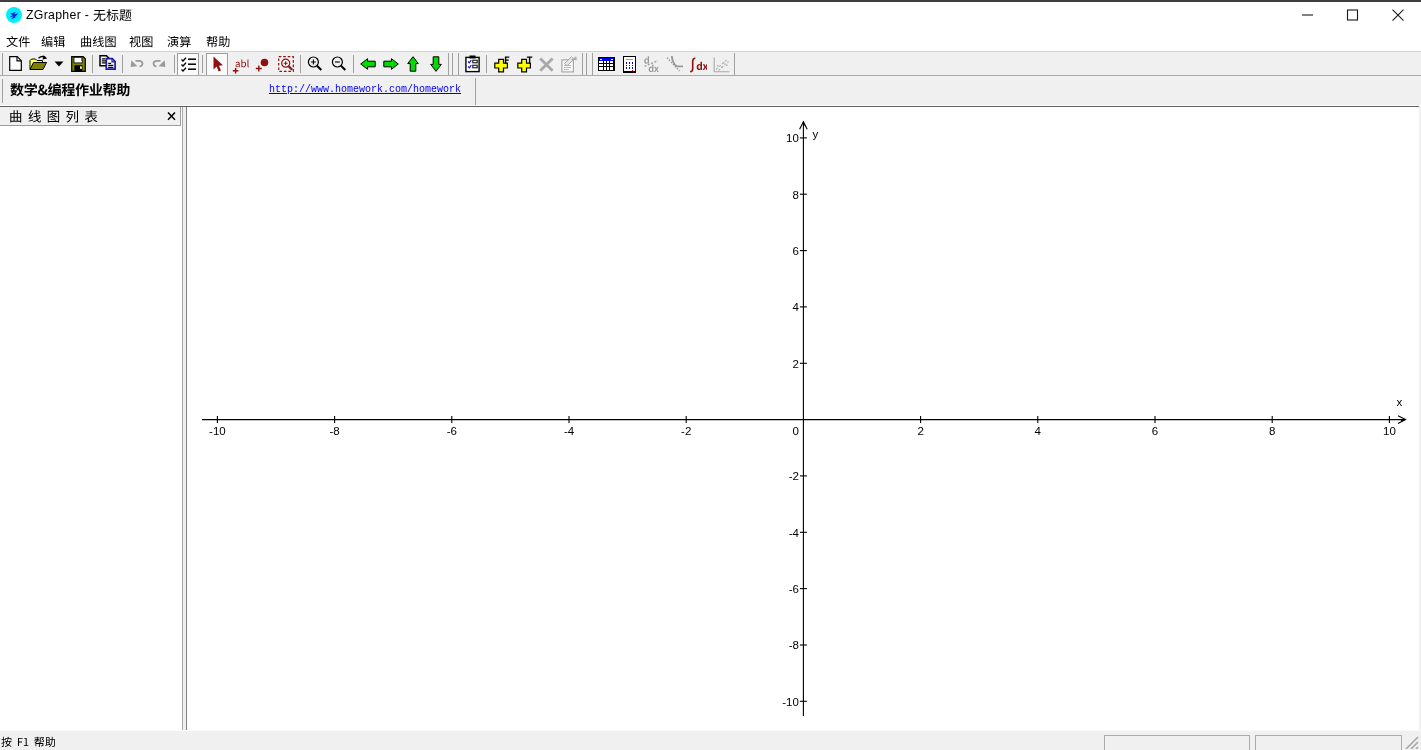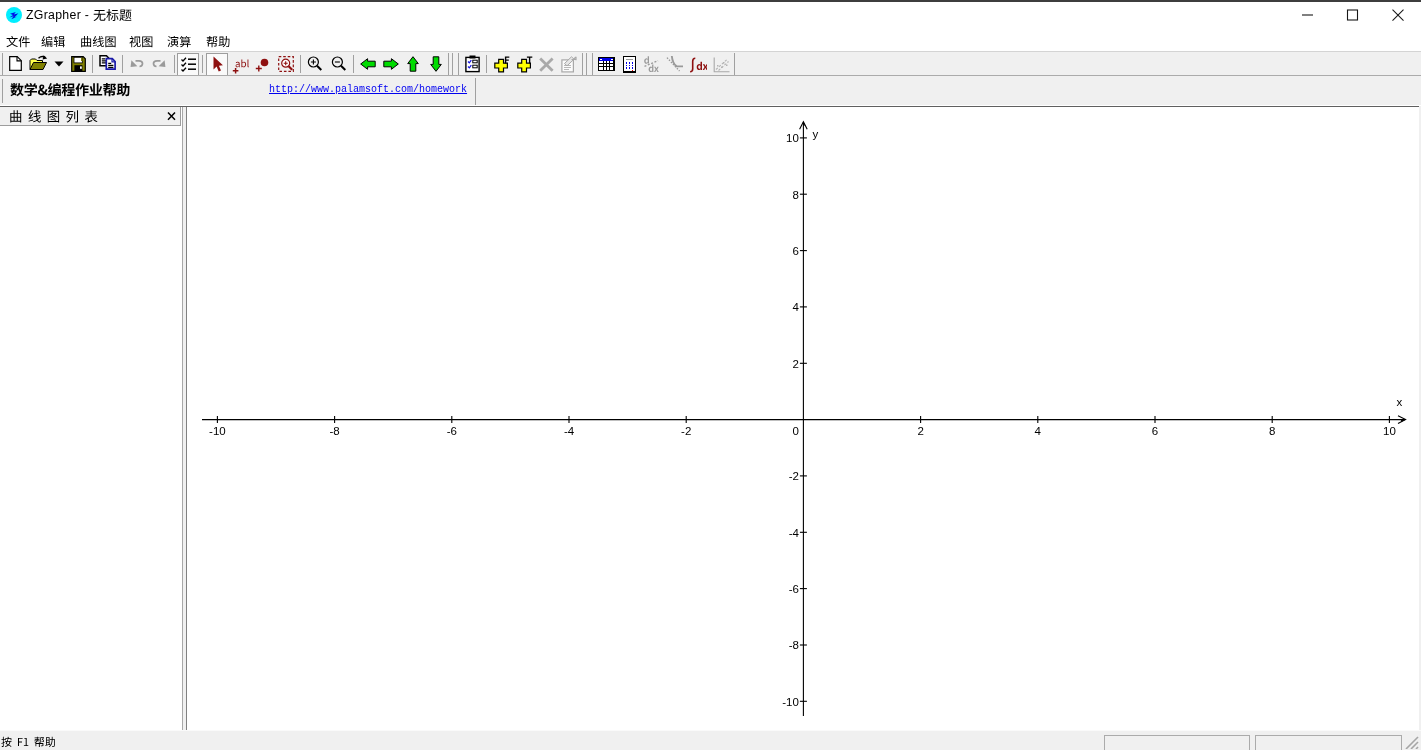--- a/index.html
+++ b/index.html
@@ -305,21 +305,21 @@
   </div>
 <div style="position:absolute;left:0;top:74.8px;width:1421px;height:1.2px;background:#ababab"></div>
 <div style="position:absolute;left:0;top:76px;width:1421px;height:29.2px;background:#f0f0f0">
     <div style="position:absolute;left:1.5px;top:2.5px;width:1px;height:24px;background:#a0a0a0"></div>
   </div>
 <div style="position:absolute;left:10.1px;top:80.8px;width:120px;height:17px">
     <svg width="120.4" height="17.1" viewBox="0 0 120.4 17.1" style="position:absolute">
       <path fill="#000" d="M0.8 9.3H6.2V10.7H0.8ZM0.6 4.6H7.5V5.9H0.6ZM5.9 2.3 7.4 2.8Q7 3.3 6.7 3.8Q6.4 4.2 6.1 4.5L5 4.1Q5.2 3.8 5.3 3.5Q5.5 3.2 5.7 2.9Q5.8 2.5 5.9 2.3ZM3.3 2.1H4.8V8.4H3.3ZM0.9 2.8 2.1 2.3Q2.4 2.7 2.7 3.2Q2.9 3.7 3 4.1L1.7 4.6Q1.7 4.3 1.4 3.8Q1.2 3.3 0.9 2.8ZM3.3 5.1 4.4 5.8Q4.1 6.3 3.5 6.9Q3 7.5 2.4 8Q1.8 8.4 1.2 8.8Q1 8.5 0.8 8.1Q0.5 7.8 0.3 7.5Q0.9 7.3 1.4 6.9Q2 6.5 2.5 6.1Q3 5.6 3.3 5.1ZM4.6 5.5Q4.8 5.6 5.1 5.8Q5.5 5.9 5.9 6.2Q6.3 6.4 6.6 6.6Q6.9 6.8 7.1 6.9L6.2 8.1Q6 7.9 5.7 7.6Q5.4 7.4 5 7.1Q4.7 6.8 4.4 6.6Q4 6.3 3.8 6.1ZM8.5 4.7H13.4V6.2H8.5ZM8.6 2.1 10.1 2.4Q9.9 3.8 9.6 5.1Q9.3 6.4 8.8 7.6Q8.3 8.7 7.7 9.6Q7.6 9.4 7.4 9.2Q7.2 9 6.9 8.8Q6.7 8.6 6.5 8.5Q7.1 7.8 7.5 6.8Q7.9 5.8 8.2 4.6Q8.4 3.4 8.6 2.1ZM11 5.6 12.6 5.8Q12.3 8.2 11.7 10Q11.1 11.8 10 13.1Q8.9 14.4 7.2 15.3Q7.1 15.1 6.9 14.9Q6.8 14.6 6.6 14.4Q6.4 14.1 6.3 14Q7.9 13.2 8.8 12.1Q9.8 11 10.3 9.4Q10.8 7.8 11 5.6ZM9.4 5.9Q9.7 7.7 10.2 9.2Q10.8 10.8 11.6 11.9Q12.5 13.1 13.7 13.8Q13.5 14 13.2 14.4Q12.8 14.8 12.7 15.1Q11.3 14.3 10.4 13Q9.5 11.6 8.9 9.9Q8.4 8.2 8 6.2ZM1.1 11.9 2.1 11Q2.9 11.3 3.7 11.7Q4.5 12.1 5.2 12.5Q6 12.9 6.5 13.3L5.5 14.4Q5 14 4.3 13.5Q3.5 13.1 2.7 12.7Q1.9 12.2 1.1 11.9ZM5.7 9.3H6L6.2 9.3L7.1 9.6Q6.7 11.2 5.8 12.3Q5 13.4 3.8 14.1Q2.6 14.8 1.1 15.2Q1 14.9 0.8 14.6Q0.6 14.2 0.4 14Q1.7 13.7 2.8 13.1Q3.8 12.5 4.6 11.6Q5.4 10.7 5.7 9.5ZM1.1 11.9Q1.4 11.5 1.8 10.9Q2.1 10.3 2.4 9.7Q2.7 9.1 3 8.5L4.4 8.8Q4.2 9.4 3.9 10Q3.6 10.7 3.2 11.2Q2.9 11.8 2.6 12.3Z M17 6.9H23.5V8.3H17ZM14.5 10H27V11.6H14.5ZM19.9 9.2H21.6V13.4Q21.6 14 21.4 14.4Q21.2 14.7 20.7 14.9Q20.2 15.1 19.5 15.1Q18.9 15.2 18 15.2Q17.9 14.8 17.7 14.4Q17.5 13.9 17.3 13.6Q17.7 13.6 18.2 13.6Q18.6 13.6 19 13.6Q19.4 13.6 19.5 13.6Q19.7 13.6 19.8 13.5Q19.9 13.5 19.9 13.3ZM22.9 6.9H23.4L23.7 6.8L24.8 7.6Q24.2 8.1 23.6 8.6Q22.9 9.1 22.2 9.5Q21.5 9.9 20.7 10.2Q20.6 9.9 20.3 9.6Q20.1 9.3 19.9 9.2Q20.5 8.9 21.1 8.6Q21.6 8.2 22.1 7.9Q22.6 7.5 22.9 7.2ZM14.7 4.3H26.9V7.4H25.2V5.8H16.3V7.4H14.7ZM24.3 2.2 26 2.7Q25.6 3.4 25.1 4.1Q24.5 4.7 24.1 5.2L22.8 4.7Q23.1 4.3 23.3 3.9Q23.6 3.5 23.9 3Q24.1 2.6 24.3 2.2ZM15.8 2.9 17.3 2.2Q17.7 2.6 18 3.2Q18.4 3.7 18.6 4.1L17 4.8Q16.9 4.4 16.5 3.8Q16.2 3.3 15.8 2.9ZM19.5 2.5 21 2Q21.3 2.4 21.6 3Q21.9 3.6 22.1 4L20.5 4.6Q20.4 4.2 20.1 3.6Q19.8 3 19.5 2.5Z M31.3 14.2Q30.2 14.2 29.5 13.8Q28.7 13.4 28.3 12.7Q27.9 12.1 27.9 11.3Q27.9 10.4 28.3 9.8Q28.6 9.2 29.2 8.8Q29.7 8.4 30.3 8Q30.9 7.7 31.5 7.3Q32 7 32.4 6.6Q32.7 6.2 32.7 5.7Q32.7 5.5 32.7 5.2Q32.6 5 32.4 4.9Q32.2 4.8 32 4.8Q31.5 4.8 31.2 5.2Q30.9 5.5 30.9 6.1Q30.9 6.7 31.3 7.4Q31.7 8.2 32.3 8.9Q32.9 9.6 33.7 10.3Q34.4 11 35.2 11.5Q35.9 11.9 36.5 12.1Q37.1 12.4 37.6 12.5L37.1 14.2Q36.3 14 35.5 13.7Q34.8 13.3 34 12.8Q33 12.1 32.2 11.3Q31.3 10.5 30.7 9.6Q30 8.7 29.6 7.8Q29.2 6.9 29.2 6.1Q29.2 5.3 29.6 4.8Q29.9 4.2 30.5 3.8Q31.1 3.4 31.9 3.4Q33 3.4 33.7 4.1Q34.3 4.7 34.3 5.7Q34.3 6.4 34 6.9Q33.7 7.4 33.2 7.9Q32.7 8.3 32.1 8.7Q31.5 9.1 31 9.4Q30.5 9.8 30.2 10.2Q29.9 10.6 29.9 11.1Q29.9 11.6 30.1 11.9Q30.3 12.2 30.7 12.4Q31.1 12.6 31.6 12.6Q32.1 12.6 32.7 12.3Q33.3 12 33.8 11.5Q34.4 10.9 34.9 10.1Q35.3 9.2 35.6 8.2H37.5Q37.1 9.4 36.6 10.4Q36 11.5 35.2 12.4Q34.5 13.2 33.5 13.7Q32.5 14.2 31.3 14.2Z M38.5 11.6Q38.5 11.5 38.4 11.2Q38.3 11 38.2 10.7Q38.1 10.4 38.1 10.2Q38.3 10.2 38.6 10Q38.8 9.7 39.1 9.3Q39.2 9.1 39.5 8.7Q39.8 8.2 40.2 7.6Q40.6 7 40.9 6.3Q41.3 5.6 41.6 4.9L42.9 5.7Q42.4 6.6 41.9 7.5Q41.3 8.5 40.7 9.3Q40.1 10.2 39.5 10.8V10.9Q39.5 10.9 39.4 11Q39.2 11 39 11.2Q38.8 11.3 38.7 11.4Q38.5 11.5 38.5 11.6ZM38.5 11.6 38.4 10.3 39.1 9.9 42.3 9.2Q42.3 9.5 42.3 9.9Q42.3 10.3 42.4 10.5Q41.3 10.8 40.6 11Q39.9 11.2 39.5 11.3Q39.1 11.4 38.9 11.5Q38.7 11.6 38.5 11.6ZM38.4 8.2Q38.4 8.1 38.3 7.8Q38.2 7.5 38.1 7.2Q38 7 37.9 6.8Q38.1 6.7 38.3 6.5Q38.5 6.3 38.7 5.9Q38.8 5.8 39 5.4Q39.2 5 39.4 4.4Q39.6 3.9 39.8 3.3Q40.1 2.7 40.2 2L41.8 2.6Q41.5 3.4 41.1 4.3Q40.6 5.2 40.2 6Q39.7 6.8 39.3 7.4V7.4Q39.3 7.4 39.1 7.5Q39 7.6 38.9 7.7Q38.7 7.8 38.6 8Q38.4 8.1 38.4 8.2ZM38.4 8.2 38.4 7 39.1 6.6 41.4 6.4Q41.3 6.7 41.2 7.1Q41.2 7.5 41.2 7.8Q40.4 7.8 39.9 7.9Q39.4 8 39.2 8Q38.9 8.1 38.7 8.1Q38.5 8.2 38.4 8.2ZM38 13Q38.8 12.7 39.9 12.3Q41 11.9 42.1 11.4L42.5 12.7Q41.4 13.2 40.3 13.7Q39.3 14.1 38.4 14.5ZM46.4 8.8H47.4V14.8H46.4ZM48 8.7H49V14.8H48ZM49.6 8.1H50.8V13.8Q50.8 14.2 50.8 14.5Q50.7 14.7 50.5 14.9Q50.2 15.1 50 15.1Q49.7 15.1 49.3 15.1Q49.3 14.9 49.2 14.5Q49.1 14.2 49 13.9Q49.2 13.9 49.3 13.9Q49.4 13.9 49.5 13.9Q49.6 13.9 49.6 13.8ZM43.3 3.5H44.8V6.6Q44.8 7.5 44.7 8.6Q44.6 9.6 44.5 10.8Q44.3 12 43.9 13.1Q43.6 14.2 43 15.1Q42.9 14.9 42.7 14.7Q42.4 14.5 42.2 14.4Q41.9 14.2 41.8 14.1Q42.3 13.3 42.6 12.3Q42.9 11.4 43 10.3Q43.2 9.3 43.2 8.3Q43.3 7.4 43.3 6.6ZM44 3.5H50.6V7.2H44V5.9H49V4.9H44ZM44.5 8.1H50.2V9.4H45.7V15.1H44.5ZM45 10.9H50.1V12.2H45ZM45.9 2.4 47.5 2Q47.7 2.4 47.9 2.9Q48.1 3.4 48.2 3.7L46.5 4.2Q46.4 3.9 46.3 3.4Q46.1 2.9 45.9 2.4Z M60.1 8.8H61.8V14.5H60.1ZM57.3 8.2H64.6V9.7H57.3ZM56.8 13.5H64.9V15H56.8ZM57.7 10.8H64.3V12.2H57.7ZM59.3 4V6H62.6V4ZM57.8 2.6H64.2V7.4H57.8ZM54 3.4H55.6V15.2H54ZM51.9 6H57.1V7.6H51.9ZM54 6.7 55 7.1Q54.8 7.9 54.5 8.7Q54.3 9.5 53.9 10.3Q53.6 11.1 53.2 11.8Q52.8 12.5 52.4 13Q52.3 12.6 52.1 12.2Q51.8 11.7 51.6 11.4Q52 11 52.4 10.4Q52.7 9.8 53 9.2Q53.4 8.5 53.6 7.9Q53.9 7.3 54 6.7ZM56.1 2.3 57.3 3.5Q56.5 3.8 55.7 4Q54.8 4.3 53.9 4.4Q53.1 4.6 52.2 4.7Q52.2 4.4 52 4Q51.9 3.7 51.8 3.4Q52.5 3.3 53.3 3.1Q54.1 2.9 54.9 2.7Q55.6 2.5 56.1 2.3ZM55.5 8Q55.7 8.1 55.9 8.4Q56.2 8.6 56.5 8.9Q56.8 9.2 57 9.5Q57.3 9.7 57.4 9.9L56.4 11.2Q56.3 10.9 56.1 10.6Q55.9 10.2 55.7 9.9Q55.4 9.5 55.2 9.2Q55 8.9 54.8 8.7Z M72 4.4H78.7V6H71.2ZM73.8 7.5H78.4V9H73.8ZM73.8 10.6H78.5V12.1H73.8ZM73 4.9H74.7V15.2H73ZM72.3 2.2 73.9 2.7Q73.6 3.8 73 4.9Q72.5 6 71.9 7Q71.3 8 70.6 8.7Q70.5 8.6 70.3 8.3Q70 8.1 69.8 7.9Q69.5 7.7 69.3 7.5Q70 6.9 70.5 6.1Q71.1 5.2 71.5 4.2Q72 3.2 72.3 2.2ZM68.6 2.2 70.2 2.7Q69.8 3.9 69.2 5.1Q68.6 6.3 67.8 7.3Q67.1 8.4 66.3 9.2Q66.3 9 66.1 8.7Q65.9 8.3 65.8 8Q65.6 7.6 65.4 7.4Q66.1 6.8 66.7 5.9Q67.3 5.1 67.8 4.1Q68.3 3.2 68.6 2.2ZM67.2 6 68.9 4.3V4.4V15.2H67.2Z M79.6 12.9H92.2V14.6H79.6ZM83.2 2.3H84.9V13.6H83.2ZM86.8 2.3H88.5V13.7H86.8ZM90.5 5.1 92.1 5.8Q91.7 6.7 91.4 7.6Q91 8.6 90.6 9.4Q90.2 10.3 89.8 10.9L88.4 10.2Q88.8 9.6 89.2 8.7Q89.6 7.8 89.9 6.9Q90.3 5.9 90.5 5.1ZM79.8 5.5 81.3 5.1Q81.6 5.9 82 6.8Q82.3 7.8 82.6 8.7Q82.9 9.6 83.1 10.2L81.4 10.9Q81.3 10.2 81 9.3Q80.7 8.3 80.4 7.4Q80.1 6.4 79.8 5.5Z M93.3 3.1H100.1V4.4H93.3ZM93.2 6.9H100.1V8.2H93.2ZM93.6 5H99.7V6.2H93.6ZM100.6 2.7H104.5V4.1H102.2V9.7H100.6ZM104.3 2.7H104.6L104.8 2.6L106 3.3Q105.7 3.8 105.3 4.4Q104.9 5 104.5 5.4Q105.3 6 105.6 6.5Q106 7 106 7.4Q106 8 105.8 8.3Q105.6 8.7 105.2 8.9Q105 9 104.7 9.1Q104.5 9.2 104.3 9.2Q104 9.2 103.5 9.2Q103.1 9.2 102.7 9.2Q102.7 8.9 102.6 8.5Q102.4 8.1 102.2 7.8Q102.6 7.8 102.9 7.8Q103.2 7.9 103.4 7.9Q103.6 7.8 103.7 7.8Q103.8 7.8 104 7.8Q104.2 7.6 104.2 7.3Q104.2 7 103.9 6.5Q103.6 6.1 102.8 5.7Q103.1 5.2 103.3 4.8Q103.6 4.3 103.9 3.8Q104.1 3.3 104.3 3ZM96 2.1H97.7V6.9Q97.7 7.5 97.6 8Q97.4 8.6 97 9Q96.6 9.5 96 9.9Q95.4 10.3 94.5 10.6Q94.3 10.3 93.9 10Q93.6 9.6 93.3 9.4Q94 9.3 94.5 9Q95.1 8.7 95.4 8.3Q95.7 8 95.9 7.6Q96 7.2 96 6.9ZM98.7 9.1H100.4V15.2H98.7ZM94.5 10.2H104V11.7H96.2V14.5H94.5ZM103.2 10.2H104.9V12.9Q104.9 13.5 104.8 13.8Q104.6 14.1 104.2 14.3Q103.8 14.4 103.2 14.5Q102.6 14.5 101.8 14.5Q101.7 14.2 101.5 13.8Q101.4 13.4 101.2 13.1Q101.6 13.1 101.9 13.1Q102.3 13.1 102.5 13.1Q102.8 13.1 102.9 13.1Q103.1 13.1 103.2 13Q103.2 13 103.2 12.9Z M113 5.1H118.6V6.7H113ZM117.9 5.1H119.5Q119.5 5.1 119.5 5.3Q119.5 5.4 119.5 5.6Q119.5 5.8 119.5 5.9Q119.4 8.1 119.4 9.6Q119.3 11.1 119.3 12Q119.2 13 119.1 13.6Q118.9 14.1 118.8 14.4Q118.5 14.7 118.3 14.9Q118 15 117.6 15.1Q117.3 15.1 116.7 15.2Q116.2 15.2 115.7 15.1Q115.7 14.8 115.5 14.3Q115.4 13.9 115.2 13.5Q115.7 13.6 116.1 13.6Q116.6 13.6 116.8 13.6Q117 13.6 117.1 13.5Q117.2 13.5 117.3 13.4Q117.4 13.2 117.5 12.7Q117.6 12.2 117.7 11.3Q117.7 10.4 117.8 8.9Q117.8 7.5 117.9 5.5ZM114.8 2.1H116.5Q116.5 3.9 116.4 5.5Q116.4 7.1 116.2 8.5Q116 10 115.6 11.2Q115.2 12.4 114.5 13.5Q113.8 14.5 112.7 15.3Q112.5 15 112.1 14.6Q111.8 14.2 111.5 14Q112.5 13.3 113.2 12.4Q113.8 11.5 114.2 10.4Q114.5 9.3 114.6 8Q114.8 6.7 114.8 5.2Q114.8 3.8 114.8 2.1ZM107.7 2.7H112.6V11.8H111V4.2H109.2V12.7H107.7ZM106.7 12.2Q107.5 12 108.6 11.8Q109.6 11.6 110.8 11.4Q112 11.1 113.2 10.8L113.3 12.3Q112.2 12.6 111.1 12.9Q110 13.2 108.9 13.4Q107.9 13.7 107 13.9ZM108.5 5.6H111.8V7.1H108.5ZM108.5 8.5H111.8V10H108.5Z"></path>
     </svg>
   </div>
-<div style="position:absolute;left:269px;top:84px;font:10px 'Liberation Mono',monospace;color:#0000f0;text-decoration:underline">http://www.palamsoft.com/homework</div>
+<div style="position:absolute;left:269px;top:84px;font:10px 'Liberation Mono',monospace;color:#0000f0;text-decoration:underline">http://www.homework.com/homework</div>
 <div style="position:absolute;left:475.3px;top:77.8px;width:1px;height:26.8px;background:#a0a0a0"></div>
 <div style="position:absolute;left:0;top:105.6px;width:1419px;height:1.4px;background:#606060"></div>
 <div style="position:absolute;left:0;top:107px;width:182px;height:624px;background:#fff"></div>
 <div style="position:absolute;left:0;top:107px;width:180px;height:17.5px;background:#f0f0f0;border-right:1px solid #9d9d9d;border-bottom:1px solid #9d9d9d"></div>
 <div style="position:absolute;left:9.1px;top:108.1px;width:89px;height:16px">
     <svg width="88.9" height="16.5" viewBox="0 0 88.9 16.5" style="position:absolute">
       <path fill="#000" d="M2 12.7H11.6V13.7H2ZM2 8.8H11.7V9.7H2ZM1.3 4.9H12.2V14.5H11.2V5.8H2.3V14.6H1.3ZM4.6 2.3H5.6V13.4H4.6ZM7.8 2.3H8.8V13.3H7.8Z M19.9 11Q19.9 10.9 19.8 10.8Q19.8 10.6 19.7 10.4Q19.6 10.2 19.6 10.1Q19.8 10.1 20.1 9.8Q20.3 9.6 20.6 9.2Q20.8 9 21.1 8.6Q21.4 8.2 21.8 7.6Q22.2 7 22.6 6.4Q23.1 5.7 23.4 5L24.3 5.5Q23.5 6.9 22.5 8.2Q21.6 9.5 20.6 10.5V10.5Q20.6 10.5 20.5 10.6Q20.4 10.6 20.3 10.7Q20.1 10.8 20 10.9Q19.9 11 19.9 11ZM19.9 11 19.9 10.2 20.3 9.9 24 9.2Q24 9.4 24 9.7Q24 9.9 24 10.1Q22.8 10.3 22 10.5Q21.2 10.7 20.8 10.8Q20.4 10.9 20.2 10.9Q20 11 19.9 11ZM19.8 7.8Q19.8 7.7 19.7 7.5Q19.7 7.3 19.6 7.1Q19.6 7 19.5 6.8Q19.7 6.8 19.9 6.6Q20 6.3 20.3 6Q20.4 5.8 20.6 5.4Q20.8 5.1 21.1 4.5Q21.3 4 21.6 3.4Q21.9 2.8 22.1 2.2L23 2.6Q22.7 3.5 22.3 4.3Q21.8 5.1 21.4 5.9Q20.9 6.6 20.4 7.2V7.3Q20.4 7.3 20.3 7.3Q20.3 7.4 20.1 7.5Q20 7.5 19.9 7.6Q19.8 7.7 19.8 7.8ZM19.8 7.8 19.8 7 20.3 6.7 22.8 6.5Q22.8 6.7 22.7 6.9Q22.7 7.2 22.7 7.3Q21.9 7.4 21.3 7.5Q20.8 7.6 20.5 7.6Q20.2 7.7 20.1 7.7Q19.9 7.7 19.8 7.8ZM19.6 12.8Q20.1 12.6 20.9 12.4Q21.6 12.2 22.4 12Q23.2 11.8 24.1 11.6L24.2 12.4Q23 12.8 21.9 13.1Q20.7 13.4 19.8 13.7ZM24.7 5.4 31 4.5 31.2 5.3 24.9 6.3ZM24.4 8.3 31.4 7 31.6 7.9 24.6 9.2ZM26.7 2.1H27.7Q27.7 3.7 27.8 5.2Q27.9 6.6 28.1 7.9Q28.2 9.2 28.5 10.2Q28.7 11.3 29 12Q29.3 12.8 29.7 13.2Q30.1 13.6 30.5 13.6Q30.7 13.6 30.8 13.4Q30.9 13.3 31 13Q31.1 12.6 31.1 12Q31.2 12.2 31.5 12.4Q31.7 12.5 31.9 12.6Q31.8 13.3 31.6 13.8Q31.4 14.2 31.2 14.4Q30.9 14.5 30.4 14.5Q29.7 14.5 29.2 14.1Q28.7 13.6 28.3 12.8Q27.9 11.9 27.6 10.8Q27.3 9.7 27.1 8.3Q26.9 6.9 26.8 5.3Q26.7 3.8 26.7 2.1ZM28.4 3 28.9 2.4Q29.3 2.6 29.7 2.8Q30 3 30.4 3.2Q30.7 3.4 30.9 3.6L30.3 4.2Q30 3.9 29.4 3.6Q28.9 3.2 28.4 3ZM30.8 8.8 31.7 9.2Q30.9 10.4 29.8 11.3Q28.8 12.3 27.4 13.1Q26.1 13.8 24.6 14.3Q24.5 14.1 24.4 13.9Q24.2 13.7 24 13.5Q25.4 13.1 26.7 12.4Q28 11.7 29.1 10.8Q30.1 9.9 30.8 8.8Z M38.8 2.8H50.1V14.6H49.1V3.7H39.8V14.6H38.8ZM39.4 13.1H49.6V14H39.4ZM42.8 9.7 43.2 9.1Q43.7 9.2 44.3 9.4Q44.9 9.6 45.5 9.8Q46 9.9 46.4 10.1L46 10.8Q45.6 10.6 45.1 10.4Q44.5 10.2 43.9 10Q43.3 9.9 42.8 9.7ZM43.3 3.9 44.1 4.2Q43.8 4.8 43.2 5.4Q42.7 6 42.1 6.5Q41.6 7 41 7.4Q40.9 7.3 40.8 7.2Q40.7 7.1 40.5 7Q40.4 6.9 40.3 6.8Q41.2 6.3 42 5.5Q42.8 4.8 43.3 3.9ZM46.9 5H47.1L47.2 5L47.8 5.3Q47.3 6.2 46.5 6.9Q45.7 7.5 44.7 8.1Q43.7 8.6 42.6 9Q41.6 9.4 40.5 9.7Q40.5 9.5 40.4 9.4Q40.3 9.2 40.2 9.1Q40.1 8.9 40 8.8Q41 8.6 42.1 8.3Q43.1 8 44 7.5Q45 7 45.7 6.4Q46.5 5.8 46.9 5.2ZM42.7 5.8Q43.3 6.5 44.3 7.1Q45.2 7.7 46.4 8.1Q47.6 8.5 48.8 8.7Q48.7 8.9 48.5 9.1Q48.3 9.3 48.2 9.5Q47 9.2 45.8 8.7Q44.6 8.3 43.6 7.6Q42.6 6.9 42 6.1ZM43 5H47.2V5.8H42.4ZM41.4 11.4 41.9 10.8Q42.6 10.8 43.3 11Q44.1 11.1 44.8 11.3Q45.6 11.4 46.2 11.6Q46.9 11.8 47.4 11.9L46.9 12.7Q46.3 12.4 45.3 12.2Q44.4 12 43.4 11.8Q42.3 11.6 41.4 11.4Z M57.4 2.9H64.3V3.9H57.4ZM59.7 3.3 60.7 3.5Q60.4 4.7 60 5.9Q59.6 7 59.1 8Q58.7 9 58 9.8Q58 9.7 57.8 9.5Q57.7 9.4 57.5 9.3Q57.4 9.2 57.3 9.1Q57.9 8.4 58.3 7.5Q58.8 6.6 59.1 5.5Q59.5 4.4 59.7 3.3ZM59.7 5.9H63.1V6.8H59.4ZM62.9 5.9H63.1L63.2 5.9L63.9 6Q63.5 8.4 62.7 10.1Q62 11.8 60.8 12.9Q59.7 14 58.2 14.6Q58.2 14.5 58.1 14.4Q58 14.2 57.8 14.1Q57.7 13.9 57.6 13.8Q58.9 13.3 60 12.2Q61.1 11.2 61.8 9.7Q62.6 8.1 62.9 6.1ZM59 9.4 59.6 8.7Q60 8.9 60.4 9.2Q60.8 9.5 61.2 9.8Q61.6 10.2 61.8 10.4L61.2 11.3Q61 11 60.6 10.7Q60.2 10.4 59.8 10Q59.4 9.7 59 9.4ZM65.2 3.7H66.2V11.3H65.2ZM68 2.2H69V13.3Q69 13.7 68.9 14Q68.8 14.2 68.5 14.4Q68.2 14.5 67.7 14.5Q67.2 14.5 66.4 14.5Q66.4 14.3 66.2 14Q66.1 13.8 66 13.5Q66.6 13.6 67.1 13.6Q67.5 13.6 67.7 13.6Q67.9 13.6 67.9 13.5Q68 13.4 68 13.3Z M76.8 3.4H87.6V4.2H76.8ZM77.5 5.4H87V6.2H77.5ZM76.3 7.4H88V8.3H76.3ZM81.6 2.2H82.6V8.1H81.6ZM81.4 7.7 82.3 8.1Q81.8 8.7 81.1 9.2Q80.4 9.8 79.7 10.3Q78.9 10.8 78.1 11.2Q77.3 11.6 76.6 11.9Q76.5 11.7 76.4 11.6Q76.3 11.4 76.1 11.3Q76 11.1 75.9 11Q76.6 10.8 77.4 10.4Q78.2 10.1 78.9 9.6Q79.7 9.2 80.3 8.7Q80.9 8.2 81.4 7.7ZM82.9 7.9Q83.3 9.2 84.1 10.2Q84.9 11.3 86 12.1Q87.1 12.9 88.5 13.2Q88.3 13.4 88.2 13.5Q88.1 13.7 88 13.8Q87.9 14 87.8 14.1Q86.3 13.6 85.2 12.8Q84.1 12 83.3 10.8Q82.5 9.6 82 8.1ZM86.8 8.8 87.7 9.4Q87 10 86.2 10.6Q85.4 11.1 84.7 11.5L84 11Q84.5 10.7 85 10.3Q85.5 10 86 9.6Q86.5 9.2 86.8 8.8ZM78.8 14.6 78.7 13.7 79.2 13.3 83.2 12.1Q83.2 12.3 83.3 12.6Q83.3 12.8 83.4 13Q82 13.4 81.1 13.7Q80.3 14 79.8 14.2Q79.3 14.3 79.1 14.4Q78.9 14.5 78.8 14.6ZM78.8 14.6Q78.8 14.4 78.7 14.3Q78.6 14.1 78.5 13.9Q78.5 13.8 78.4 13.6Q78.5 13.6 78.7 13.4Q78.9 13.2 78.9 12.8V9.9H79.9V13.6Q79.9 13.6 79.8 13.7Q79.7 13.7 79.5 13.9Q79.4 14 79.2 14.1Q79 14.2 78.9 14.3Q78.8 14.5 78.8 14.6Z"></path>
     </svg>
   </div>
 <svg style="position:absolute;left:166.5px;top:110.5px" width="9" height="10" viewBox="0 0 9 10">

